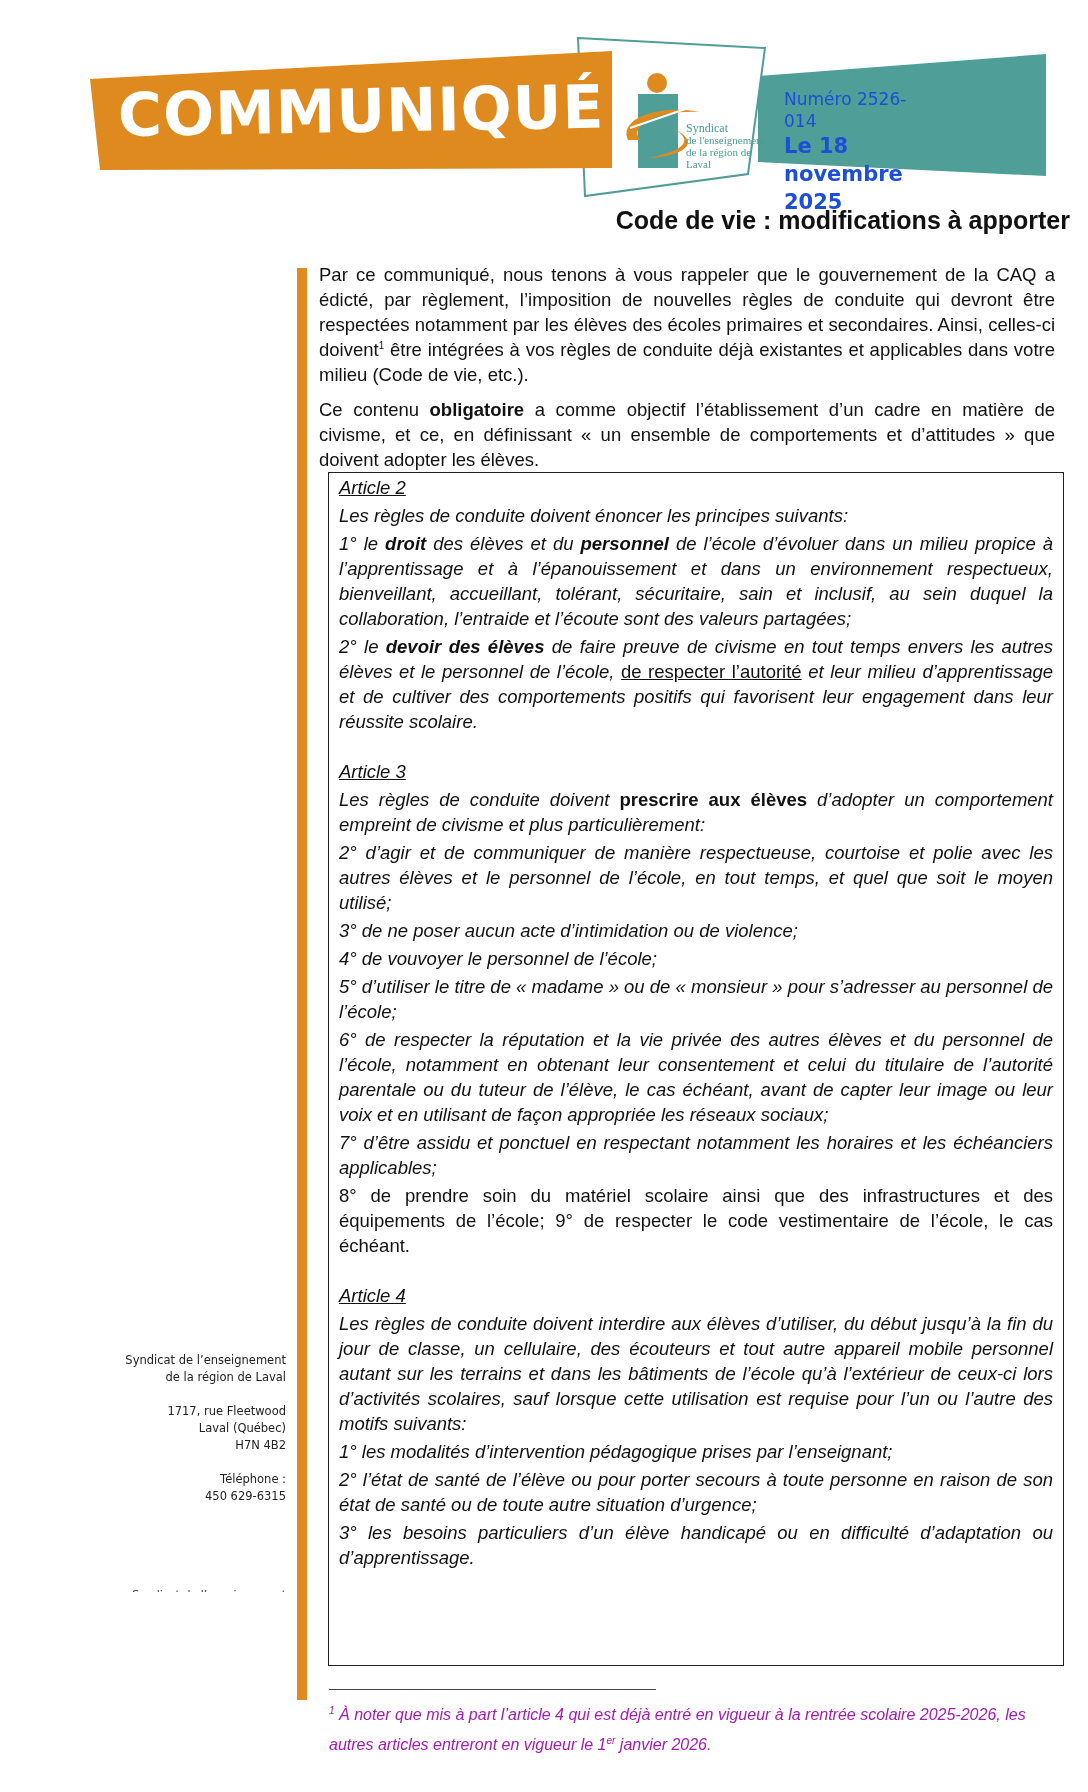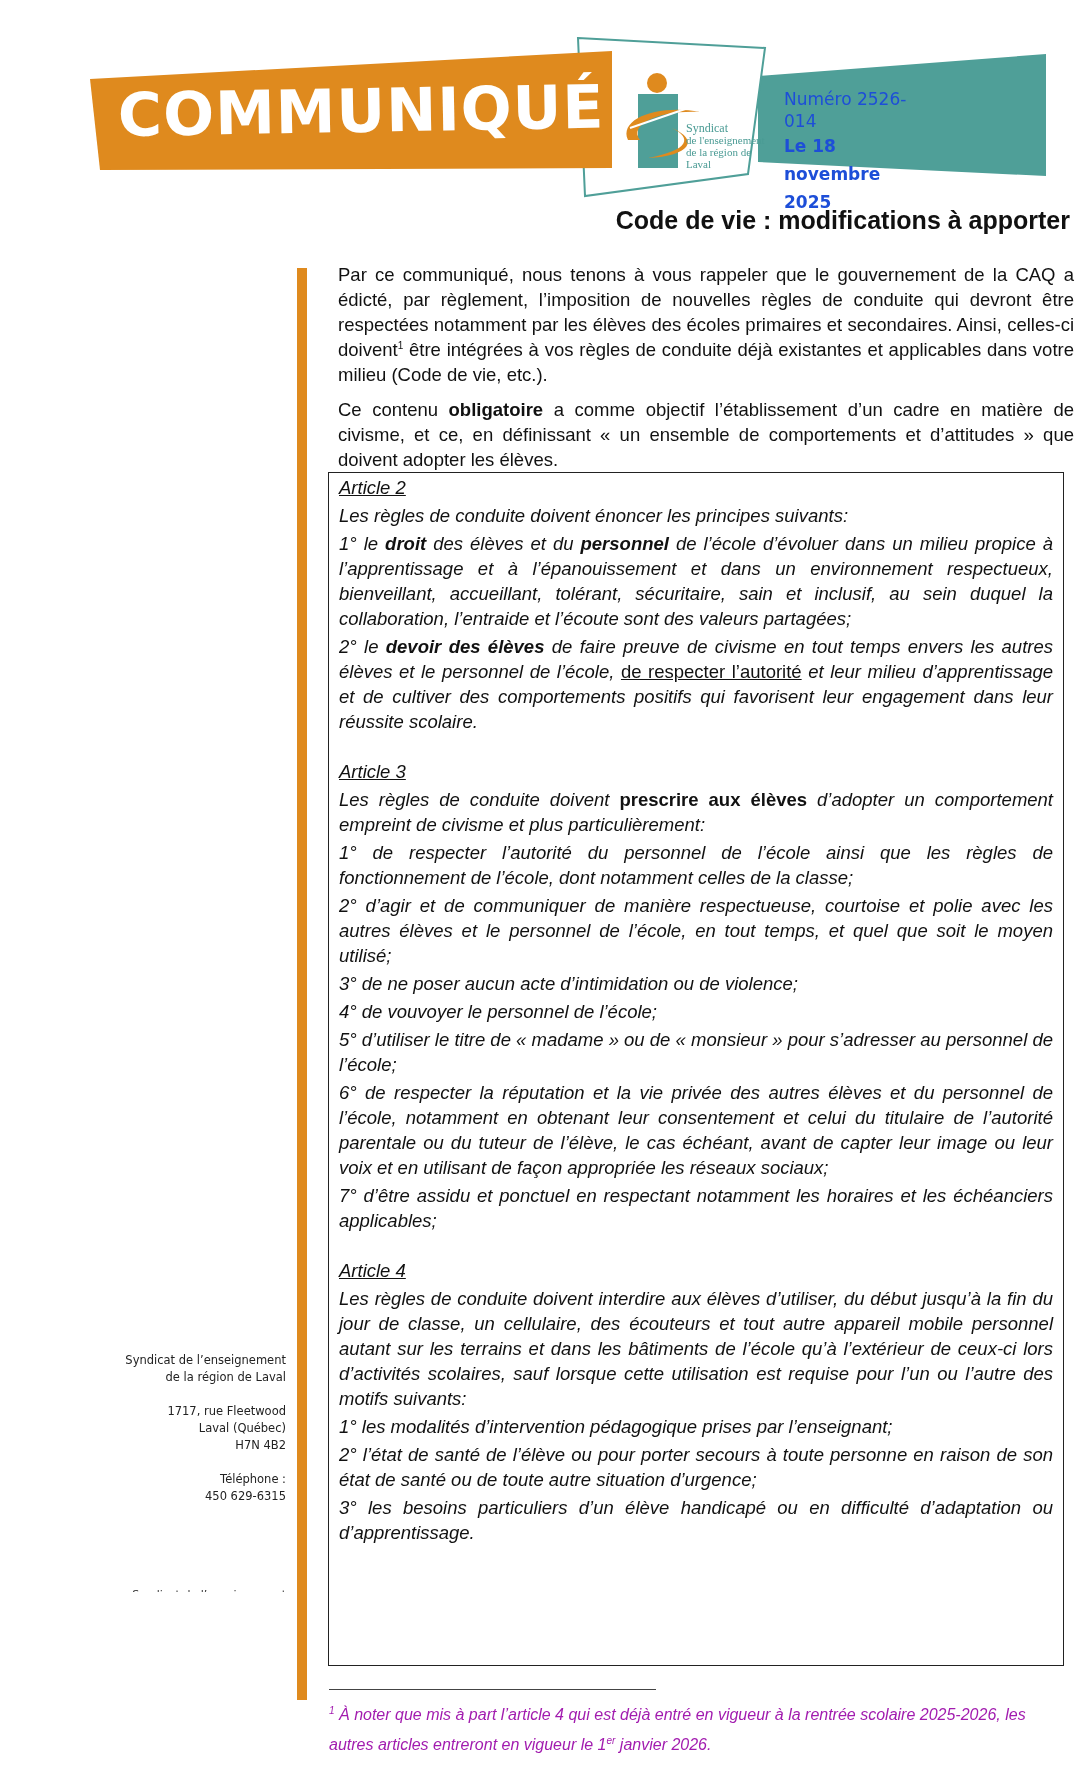--- a/index.html
+++ b/index.html
@@ -4,28 +4,28 @@
   <style>
     html, body { margin:0; padding:0; background:#ffffff; }
     body { width:1088px; height:1792px; position:relative; overflow:hidden; font-family:"Liberation Sans", sans-serif; color:#111; }
 
     
     .header { position:absolute; left:0; top:0; width:920px; height:210px; }
     .header svg { position:absolute; left:0; top:0; }
     .banner-title { position:absolute; left:118px; top:80px; font-family:"DejaVu Sans", sans-serif; font-weight:bold; font-size:60px; letter-spacing:1px; color:#ffffff; transform:rotate(-1deg); transform-origin:left center; }
     .teal-text { position:absolute; left:784px; top:88px; color:#1d4ed8; }
     .teal-number { font-family:"DejaVu Sans", sans-serif; font-size:17px; font-weight:normal; line-height:22px; }
-    .teal-date { font-family:"DejaVu Sans", sans-serif; font-size:17px; font-weight:bold; line-height:28px; }
+    .teal-date { font-family:"DejaVu Sans", sans-serif; font-size:21px; font-weight:bold; line-height:28px; }
     .logo-text { position:absolute; left:686px; top:122px; font-family:"Liberation Serif", serif; color:#4a9b94; font-size:11px; line-height:12px; text-align:left; width:92px; }
 
     .doc-title { position:absolute; left:330px; top:206px; width:740px; text-align:right; font-weight:bold; font-size:25px; font-family:"Liberation Sans", sans-serif; }
 
     .orange-bar { position:absolute; left:297px; top:268px; width:10px; height:1432px; background:#df8a1e; }
 
-    .content { position:absolute; left:338px; top:262px; width:736px; font-size:18.5px; line-height:25px; }
+    .content { position:absolute; left:319px; top:262px; width:736px; font-size:18.5px; line-height:25px; }
     .content p { margin:0 0 10px 0; text-align:justify; }
     .content sup { font-size:10px; vertical-align:super; line-height:0; }
 
     .article-box { position:absolute; left:328px; top:472px; width:736px; height:1194px; border:1.5px solid #222; box-sizing:border-box; padding:2px 10px 0 10px; font-style:italic; font-size:18.5px; line-height:25px; }
     .article-box p { margin:0 0 3px 0; text-align:justify; }
     .article-head { text-decoration:underline; margin-bottom:3px !important; }
     .gap { height:22px; }
     .ul { text-decoration:underline; }
     .upright { font-style:normal; }
 
@@ -80,27 +80,27 @@
 
 <div class="article-box">
   <p class="article-head">Article 2</p>
   <p>Les règles de conduite doivent énoncer les principes suivants:</p>
   <p><span>1° le </span><b>droit</b><span> des élèves et du </span><b>personnel</b><span> de l’école d’évoluer dans un milieu propice à l’apprentissage et à l’épanouissement et dans un environnement respectueux, bienveillant, accueillant, tolérant, sécuritaire, sain et inclusif, au sein duquel la collaboration, l’entraide et l’écoute sont des valeurs partagées;</span></p>
   <p><span>2° le </span><b>devoir des élèves</b><span> de faire preuve de civisme en tout temps envers les autres élèves et le personnel de l’école, </span><span class="ul upright">de respecter l’autorité</span><span> et leur milieu d’apprentissage et de cultiver des comportements positifs qui favorisent leur engagement dans leur réussite scolaire.</span></p>
   <div class="gap"></div>
 
   <p class="article-head">Article 3</p>
   <p><span>Les règles de conduite doivent </span><b style="font-style:normal;">prescrire aux élèves</b><span> d’adopter un comportement empreint de civisme et plus particulièrement:</span></p>
-  <p>1° de respecter l’autorité du personnel de l’école ainsi que les règles de fonctionnement de l’école, dont notamment celles de la classe;</p>
   <p>2° d’agir et de communiquer de manière respectueuse, courtoise et polie avec les autres élèves et le personnel de l’école, en tout temps, et quel que soit le moyen utilisé;</p>
   <p>3° de ne poser aucun acte d’intimidation ou de violence;</p>
   <p>4° de vouvoyer le personnel de l’école;</p>
   <p>5° d’utiliser le titre de « madame » ou de « monsieur » pour s’adresser au personnel de l’école;</p>
   <p>6° de respecter la réputation et la vie privée des autres élèves et du personnel de l’école, notamment en obtenant leur consentement et celui du titulaire de l’autorité parentale ou du tuteur de l’élève, le cas échéant, avant de capter leur image ou leur voix et en utilisant de façon appropriée les réseaux sociaux;</p>
   <p>7° d’être assidu et ponctuel en respectant notamment les horaires et les échéanciers applicables;</p>
+  <p class="upright">8° de prendre soin du matériel scolaire ainsi que des infrastructures et des équipements de l’école; 9° de respecter le code vestimentaire de l’école, le cas échéant.</p>
   <div class="gap"></div>
 
   <p class="article-head">Article 4</p>
   <p>Les règles de conduite doivent interdire aux élèves d’utiliser, du début jusqu’à la fin du jour de classe, un cellulaire, des écouteurs et tout autre appareil mobile personnel autant sur les terrains et dans les bâtiments de l’école qu’à l’extérieur de ceux-ci lors d’activités scolaires, sauf lorsque cette utilisation est requise pour l’un ou l’autre des motifs suivants:</p>
   <p>1° les modalités d’intervention pédagogique prises par l’enseignant;</p>
   <p>2° l’état de santé de l’élève ou pour porter secours à toute personne en raison de son état de santé ou de toute autre situation d’urgence;</p>
   <p>3° les besoins particuliers d’un élève handicapé ou en difficulté d’adaptation ou d’apprentissage.</p>
 </div>
 
 <div class="footnote-rule"></div>

